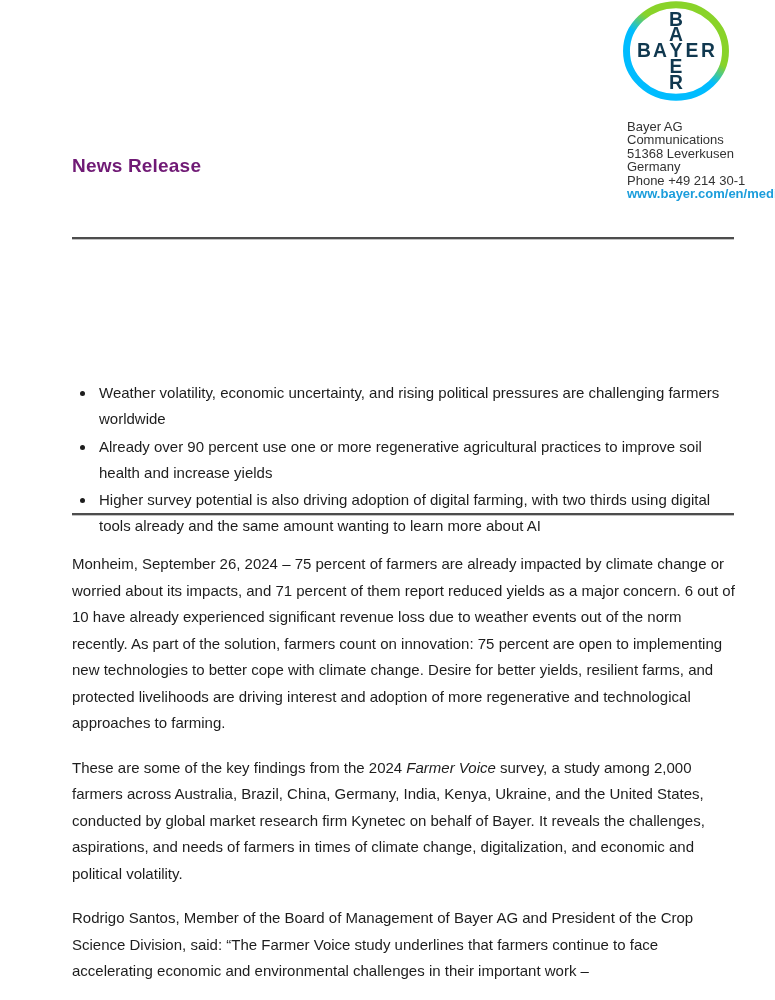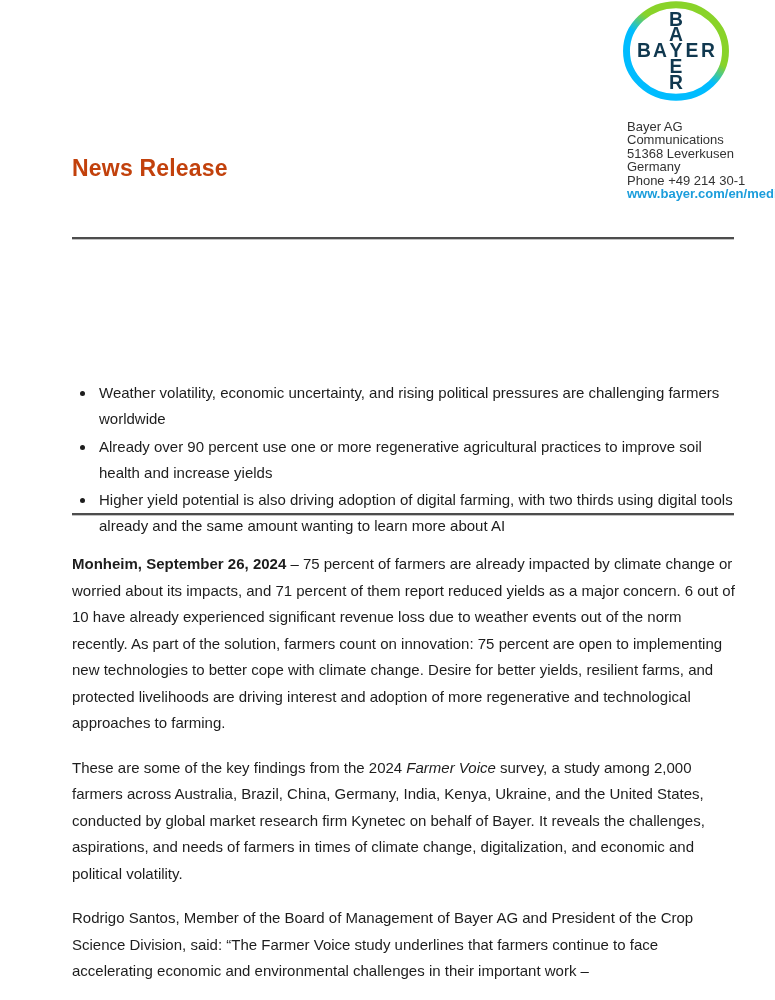--- a/index.html
+++ b/index.html
@@ -20,21 +20,21 @@
     font-size:13px; line-height:13.4px; color:#333333;
   }
   .contact-link {
     display:block; color:#1b9ddb; font-weight:bold; text-decoration:none;
     cursor:pointer;
   }
 
   
   .news-release {
     position:absolute; left:72px; top:155px;
-    font-size:23px; font-weight:bold; color:#c2410c; letter-spacing:0.2px;
+    font-size:19px; font-weight:bold; color:#701a75; letter-spacing:0.2px;
   }
 
   
   .rule {
     position:absolute; left:72px; width:662px; height:2px;
     background:#4d4d4d; box-shadow:0 1px 0 rgba(120,120,120,0.45);
   }
   .rule-top { top:237px; }
   .rule-bottom { top:513px; }
 
@@ -51,21 +51,21 @@
     font-size:15px; line-height:26.3px; color:#1d1d1d;
     padding-left:3px; margin-bottom:1px;
   }
 
   
   .body-copy {
     position:absolute; left:72px; top:551px; width:666px;
     font-size:15px; line-height:26.5px; color:#1d1d1d;
   }
   .body-copy p { margin:0 0 18px 0; }
-  .body-copy .lead-bold { font-weight:bold; }
+  .body-copy .lead-bold { font-weight:normal; }
   .body-copy .italic { font-style:italic; }
 </style>
 </head>
 <body>
 
 <div class="page">
 
   <div class="logo">
     <svg viewBox="0 0 108 101" xmlns="http://www.w3.org/2000/svg">
       <defs>
@@ -104,21 +104,21 @@
 
   <div class="news-release">News Release</div>
 
   <div class="rule rule-top"></div>
 
 
   <div class="bullets">
     <ul>
       <li>Weather volatility, economic uncertainty, and rising political pressures are challenging farmers worldwide</li>
       <li>Already over 90 percent use one or more regenerative agricultural practices to improve soil health and increase yields</li>
-      <li>Higher yield potential is also driving adoption of digital farming, with two thirds using digital tools already and the same amount wanting to learn more about AI</li>
+      <li>Higher survey potential is also driving adoption of digital farming, with two thirds using digital tools already and the same amount wanting to learn more about AI</li>
     </ul>
   </div>
 
   <div class="rule rule-bottom"></div>
 
   <div class="body-copy">
     <p>
       <span class="lead-bold">Monheim, September 26, 2024</span><span> – 75 percent of farmers are already impacted by climate change or worried about its impacts, and 71 percent of them report reduced yields as a major concern. 6 out of 10 have already experienced significant revenue loss due to weather events out of the norm recently. As part of the solution, farmers count on innovation: 75 percent are open to implementing new technologies to better cope with climate change. Desire for better yields, resilient farms, and protected livelihoods are driving interest and adoption of more regenerative and technological approaches to farming.</span>
     </p>
     <p>

